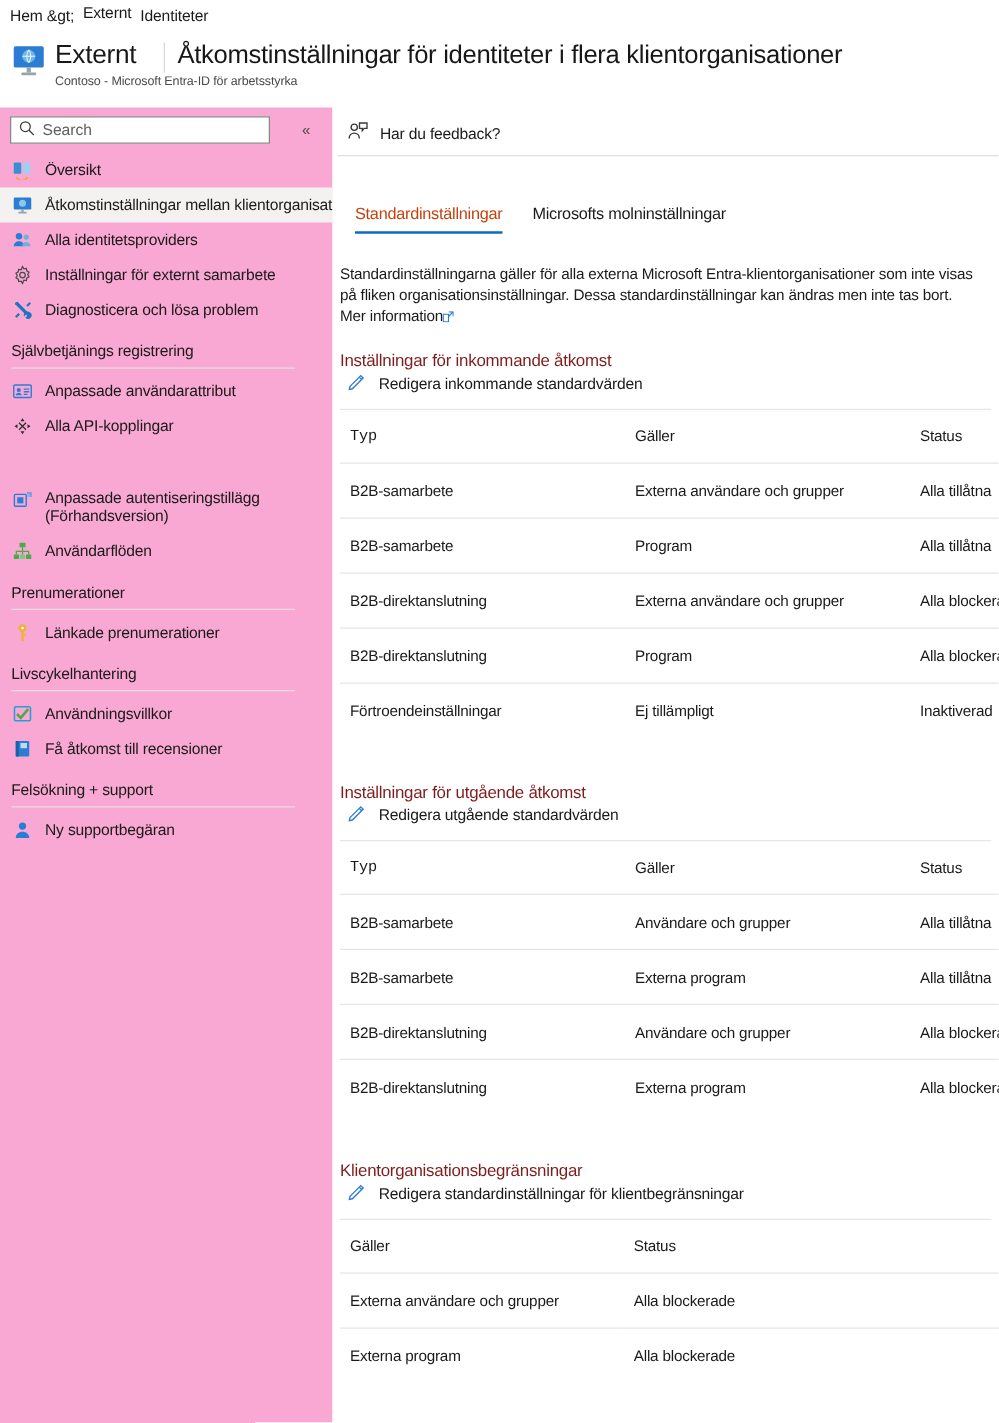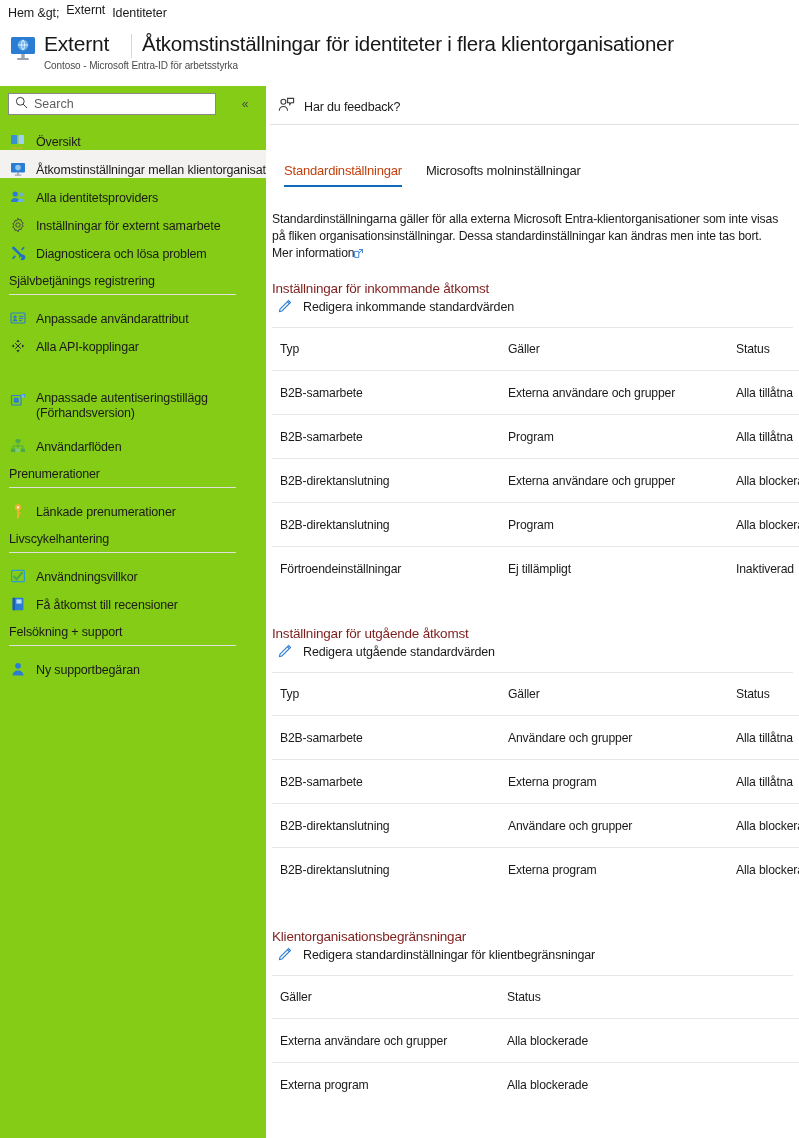--- a/index.html
+++ b/index.html
@@ -88,21 +88,21 @@
     white-space: nowrap;
   }
 
   
   .sidebar {
     position: absolute;
     left: 0;
     top: 86px;
     width: 266px;
     height: 1052px;
-    background: #84cc16;
+    background: #f9a8d4;
   }
   .search-row {
     position: absolute;
     left: 8px;
     top: 7px;
     width: 250px;
     height: 24px;
   }
   .search-box {
     position: absolute;
@@ -141,21 +141,21 @@
   .nav {
     position: absolute;
     left: 0;
     top: 36px;
     width: 266px;
   }
   .nav-item {
     position: relative;
     height: 28px;
     display: flex;
-    align-items: flex-end;
+    align-items: center;
     padding-left: 9px;
     box-sizing: border-box;
     white-space: nowrap;
   }
   .nav-item.two-line { height: 40px; align-items: flex-start; padding-top: 4px; margin-top: 32px;}
   .nav-item.selected { background: #f3f2f1; }
   .nav-ico {
     width: 18px;
     height: 18px;
     flex: 0 0 18px;
@@ -318,21 +318,21 @@
     letter-spacing: -0.15px;
     padding: 0 0 0 8px;
     height: 43px;
     vertical-align: middle;
     border-bottom: 1px solid #e8e6e4;
     white-space: nowrap;
   }
   table.grid tr.last-row td { border-bottom: none; }
   td.small, th.small { font-size: 10.5px; letter-spacing: -0.1px; }
 
-  .c-typ  { width: 220px; }
+  .c-typ  { width: 220px; font-family: Liberation Mono, monospace; }
   .c-gal  { width: 220px; }
   .c-sta  { width: 81px; }
   .c2-gal { width: 219px; }
   .c2-sta { width: 302px; }
 </style>
 </head>
 <body>
 
 <div class="breadcrumb">
   <span class="crumb">Hem &amp;gt;</span>

